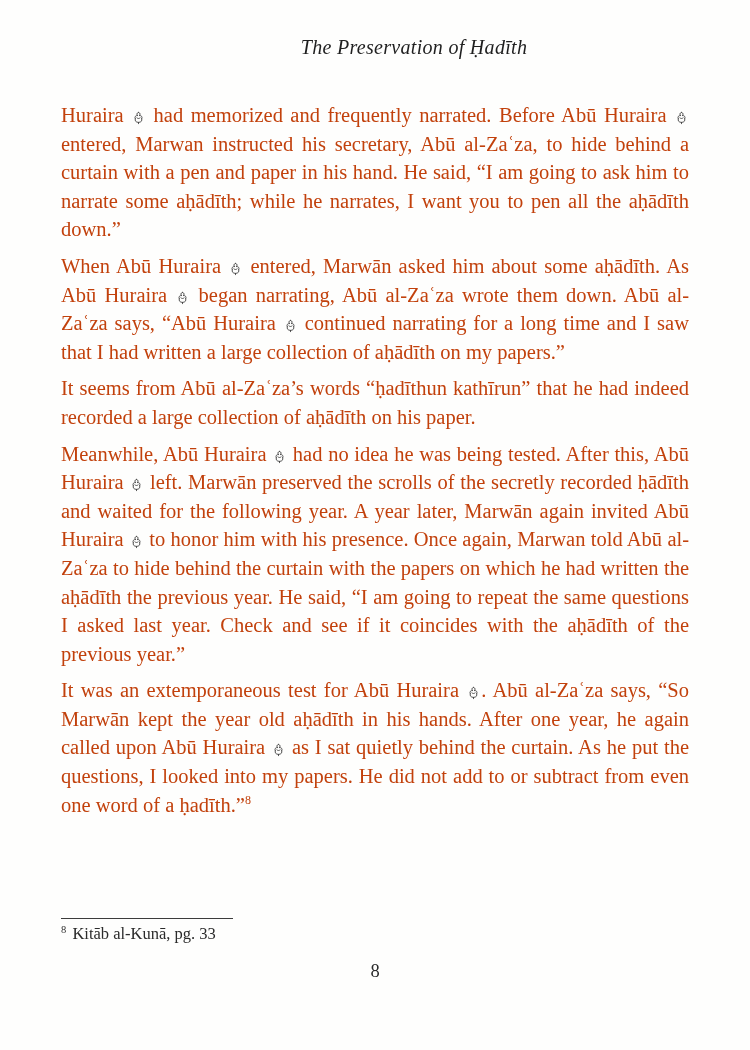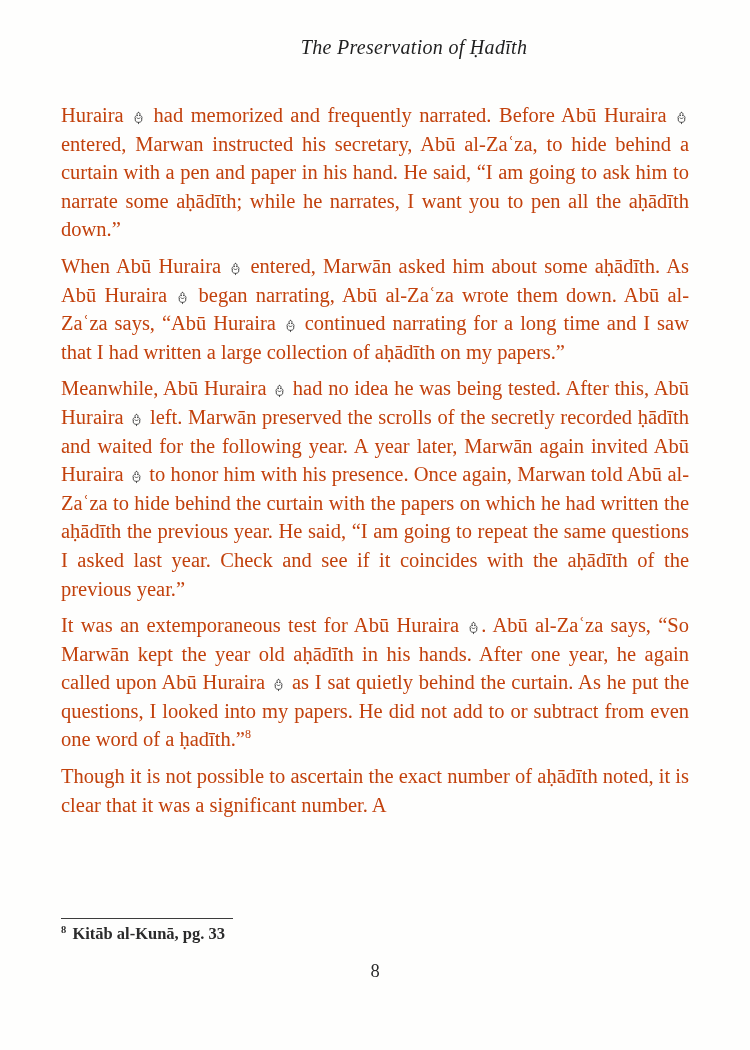--- a/index.html
+++ b/index.html
@@ -50,21 +50,20 @@
   }
   sup.fnref {
     font-size: 12px;
     line-height: 0;
   }
   .footnote-block {
     position: absolute;
     left: 61px;
     top: 918px;
     width: 628px;
-    font-weight: bold;
   }
   .footnote-rule {
     width: 172px;
     height: 0;
     border-top: 1.5px solid #3c3c3c;
     margin: 0 0 5px 0;
   }
   .footnote-text {
     font-size: 16.5px;
     color: #2b2b2b;
@@ -126,20 +125,21 @@
     </g>
   </svg></span> began narrating, Abū al-Zaʿza wrote them down. Abū al-Zaʿza says, “Abū Huraira <span class="honorific-icon"><svg viewBox="0 0 20 22" width="13" height="15" aria-hidden="true">
     <g fill="none" stroke="#3a3a3a" stroke-width="1.3" stroke-linecap="round">
       <path d="M10 3 C7 4 6.5 7 9 8 C5.5 7.5 3.5 10 5 13"></path>
       <path d="M10 3 C13 4 13.5 7 11 8 C14.5 7.5 16.5 10 15 13"></path>
       <path d="M5 13 C4 16 6 18.5 10 18.5 C14 18.5 16 16 15 13"></path>
       <path d="M7.5 11.5 C9 13 11 13 12.5 11.5"></path>
       <path d="M10 18.5 L10 20.5"></path>
     </g>
   </svg></span> continued narrating for a long time and I saw that I had written a large collection of aḥādīth on my papers.”</p>
+    <p class="body-par">It seems from Abū al-Zaʿza’s words “ḥadīthun kathīrun” that he had indeed recorded a large collection of aḥādīth on his paper.</p>
     <p class="body-par">Meanwhile, Abū Huraira <span class="honorific-icon"><svg viewBox="0 0 20 22" width="13" height="15" aria-hidden="true">
     <g fill="none" stroke="#3a3a3a" stroke-width="1.3" stroke-linecap="round">
       <path d="M10 3 C7 4 6.5 7 9 8 C5.5 7.5 3.5 10 5 13"></path>
       <path d="M10 3 C13 4 13.5 7 11 8 C14.5 7.5 16.5 10 15 13"></path>
       <path d="M5 13 C4 16 6 18.5 10 18.5 C14 18.5 16 16 15 13"></path>
       <path d="M7.5 11.5 C9 13 11 13 12.5 11.5"></path>
       <path d="M10 18.5 L10 20.5"></path>
     </g>
   </svg></span> had no idea he was being tested. After this, Abū Huraira <span class="honorific-icon"><svg viewBox="0 0 20 22" width="13" height="15" aria-hidden="true">
     <g fill="none" stroke="#3a3a3a" stroke-width="1.3" stroke-linecap="round">
@@ -168,21 +168,20 @@
     </g>
   </svg></span>. Abū al-Zaʿza says, “So Marwān kept the year old aḥādīth in his hands. After one year, he again called upon Abū Huraira <span class="honorific-icon"><svg viewBox="0 0 20 22" width="13" height="15" aria-hidden="true">
     <g fill="none" stroke="#3a3a3a" stroke-width="1.3" stroke-linecap="round">
       <path d="M10 3 C7 4 6.5 7 9 8 C5.5 7.5 3.5 10 5 13"></path>
       <path d="M10 3 C13 4 13.5 7 11 8 C14.5 7.5 16.5 10 15 13"></path>
       <path d="M5 13 C4 16 6 18.5 10 18.5 C14 18.5 16 16 15 13"></path>
       <path d="M7.5 11.5 C9 13 11 13 12.5 11.5"></path>
       <path d="M10 18.5 L10 20.5"></path>
     </g>
   </svg></span> as I sat quietly behind the curtain. As he put the questions, I looked into my papers.  He did not add to or subtract from even one word of a ḥadīth.”<sup class="fnref">8</sup></p>
-    <p class="body-par">Though it is not possible to ascertain the exact number of aḥādīth noted, it is clear that it was a significant number. A</p>
   </div>
 
   <div class="footnote-block">
     <div class="footnote-rule"></div>
     <div class="footnote-text"><sup class="fnref">8</sup> Kitāb al-Kunā, pg. 33</div>
   </div>
 
   <div class="page-number">8</div>
 
 </div>

